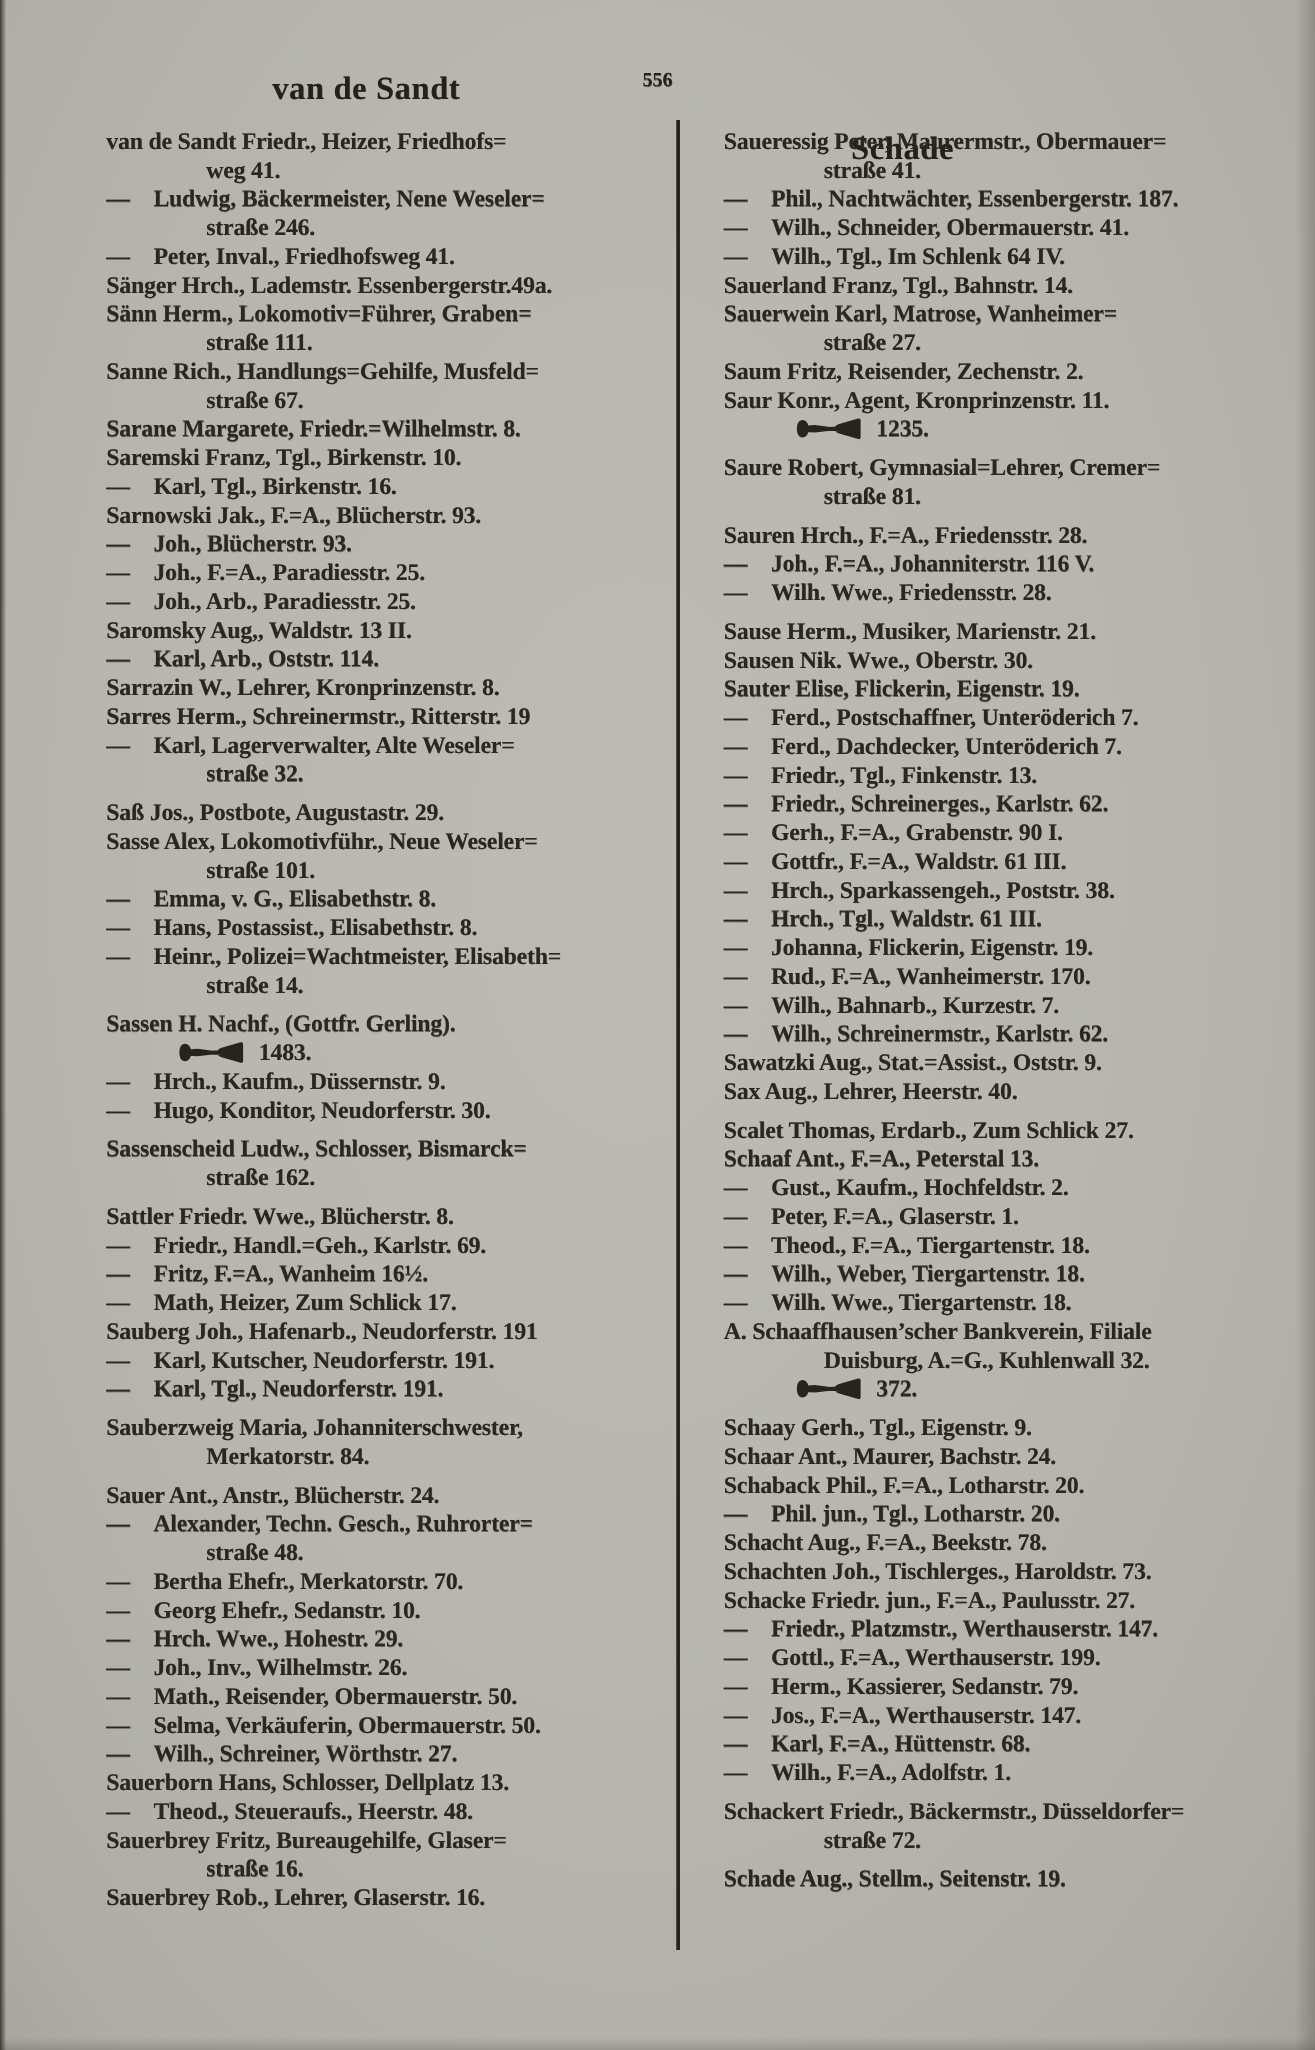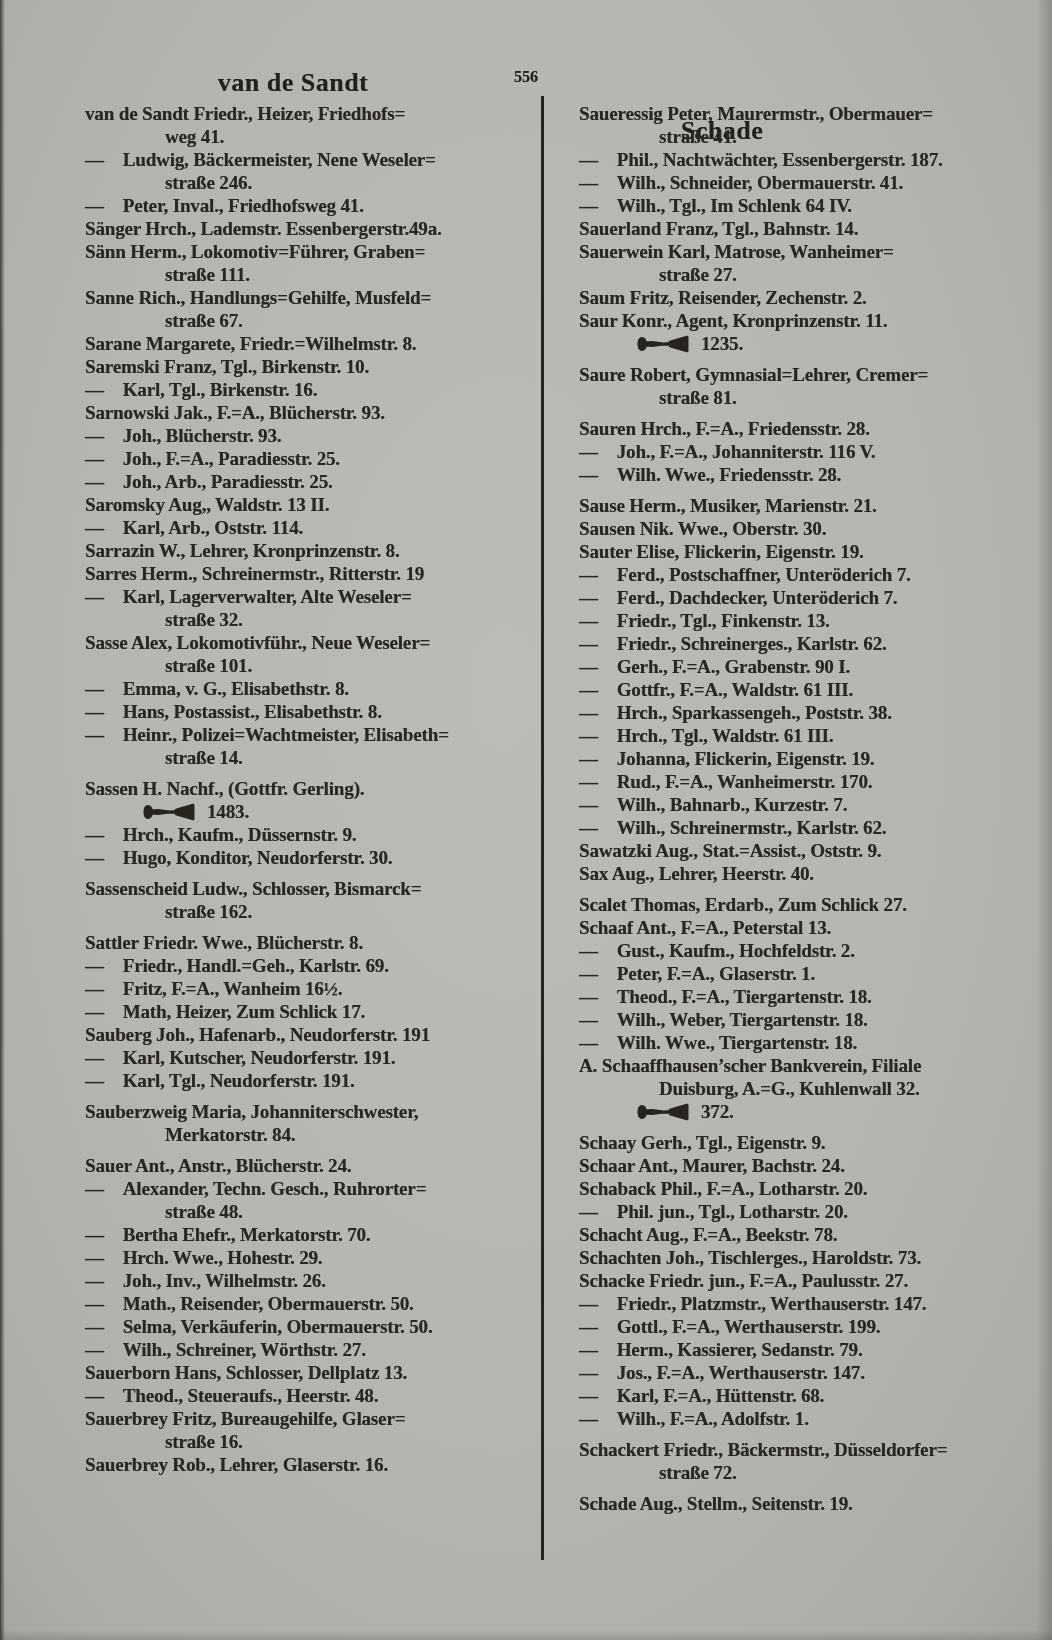--- a/index.html
+++ b/index.html
@@ -14,21 +14,21 @@
     color:#2a2720;
   }
   
   .edge-left   { position:absolute; left:0; top:0; width:5px; height:100%;
                  background:linear-gradient(to right, rgba(35,33,28,.8), rgba(35,33,28,0)); }
   .edge-right  { position:absolute; right:0; top:0; width:16px; height:100%;
                  background:linear-gradient(to left, rgba(60,58,50,.28), rgba(60,58,50,0)); }
   .edge-bottom { position:absolute; left:0; bottom:0; width:100%; height:10px;
                  background:linear-gradient(to top, rgba(60,58,50,.22), rgba(60,58,50,0)); }
 
-  .running-header { position:absolute; top:68px; left:0; width:100%; height:36px;
+  .running-header { position:absolute; top:56px; left:0; width:100%; height:36px;
                     font-weight:bold; }
   .running-header .guide { position:absolute; transform:translateX(-50%);
                     font-size:26px; letter-spacing:.5px; color:#23211a;
                     text-shadow:.3px .3px .4px rgba(30,28,22,.5); }
   .running-header .g-left  { left:293px; }
   .running-header .g-right { left:722px;margin-top:48px; }
   .running-header .pageno  { position:absolute; left:526px; transform:translateX(-50%);
                     font-size:16px; font-weight:bold; color:#23211a;
                     text-shadow:.3px .3px .4px rgba(30,28,22,.5); }
 
@@ -104,20 +104,21 @@
 
       <div class="entry k-dash"><span class="entry-text">— Karl, Arb., Oststr. 114.</span></div>
 
       <div class="entry k-main"><span class="entry-text">Sarrazin W., Lehrer, Kronprinzenstr. 8.</span></div>
 
       <div class="entry k-main"><span class="entry-text">Sarres Herm., Schreinermstr., Ritterstr. 19</span></div>
 
       <div class="entry k-dash"><span class="entry-text">— Karl, Lagerverwalter, Alte Weseler=
 straße 32.</span></div>
 
+      <div class="entry k-main gap"><span class="entry-text">Saß Jos., Postbote, Augustastr. 29.</span></div>
 
       <div class="entry k-main"><span class="entry-text">Sasse Alex, Lokomotivführ., Neue Weseler=
 straße 101.</span></div>
 
       <div class="entry k-dash"><span class="entry-text">— Emma, v. G., Elisabethstr. 8.</span></div>
 
       <div class="entry k-dash"><span class="entry-text">— Hans, Postassist., Elisabethstr. 8.</span></div>
 
       <div class="entry k-dash"><span class="entry-text">— Heinr., Polizei=Wachtmeister, Elisabeth=
 straße 14.</span></div>
@@ -152,20 +153,21 @@
       <div class="entry k-main gap"><span class="entry-text">Sauberzweig Maria, Johanniterschwester,
 Merkatorstr. 84.</span></div>
 
       <div class="entry k-main gap"><span class="entry-text">Sauer Ant., Anstr., Blücherstr. 24.</span></div>
 
       <div class="entry k-dash"><span class="entry-text">— Alexander, Techn. Gesch., Ruhrorter=
 straße 48.</span></div>
 
       <div class="entry k-dash"><span class="entry-text">— Bertha Ehefr., Merkatorstr. 70.</span></div>
 
+      <div class="entry k-dash"><span class="entry-text">— Georg Ehefr., Sedanstr. 10.</span></div>
 
       <div class="entry k-dash"><span class="entry-text">— Hrch. Wwe., Hohestr. 29.</span></div>
 
       <div class="entry k-dash"><span class="entry-text">— Joh., Inv., Wilhelmstr. 26.</span></div>
 
       <div class="entry k-dash"><span class="entry-text">— Math., Reisender, Obermauerstr. 50.</span></div>
 
       <div class="entry k-dash"><span class="entry-text">— Selma, Verkäuferin, Obermauerstr. 50.</span></div>
 
       <div class="entry k-dash"><span class="entry-text">— Wilh., Schreiner, Wörthstr. 27.</span></div>

